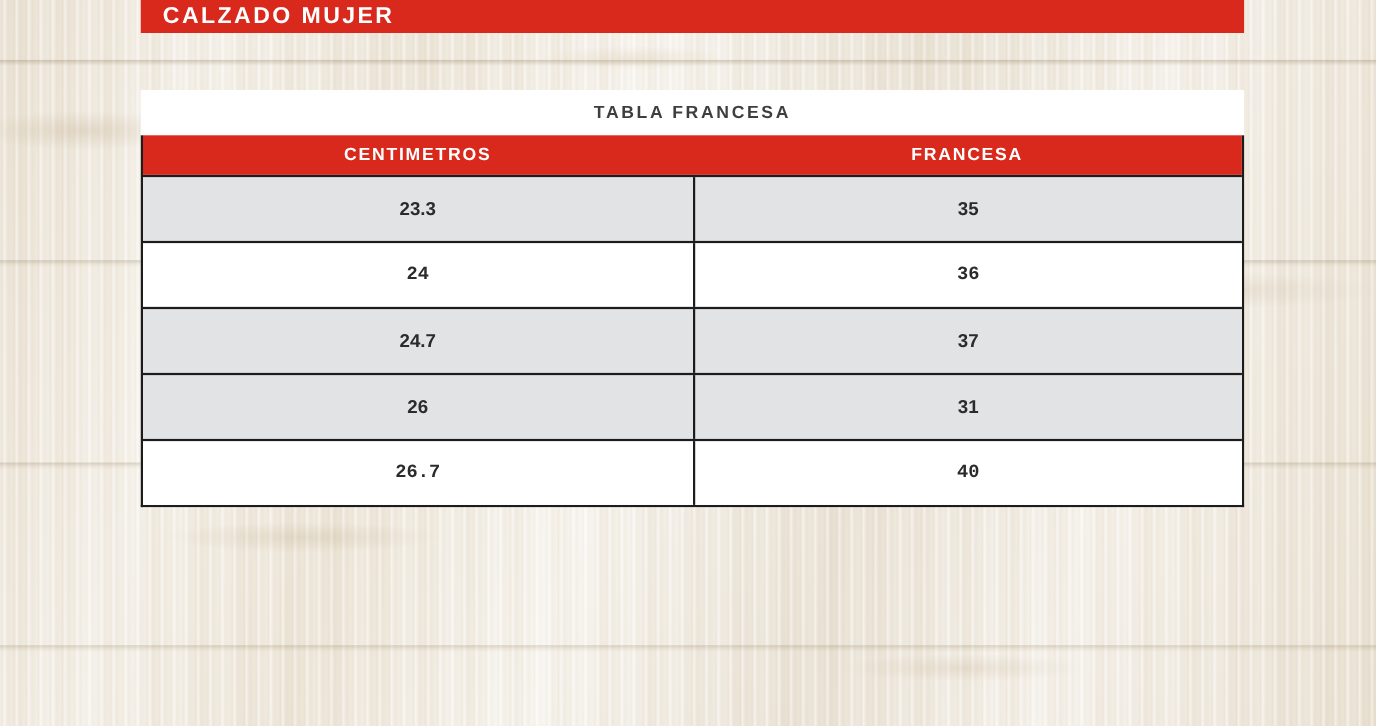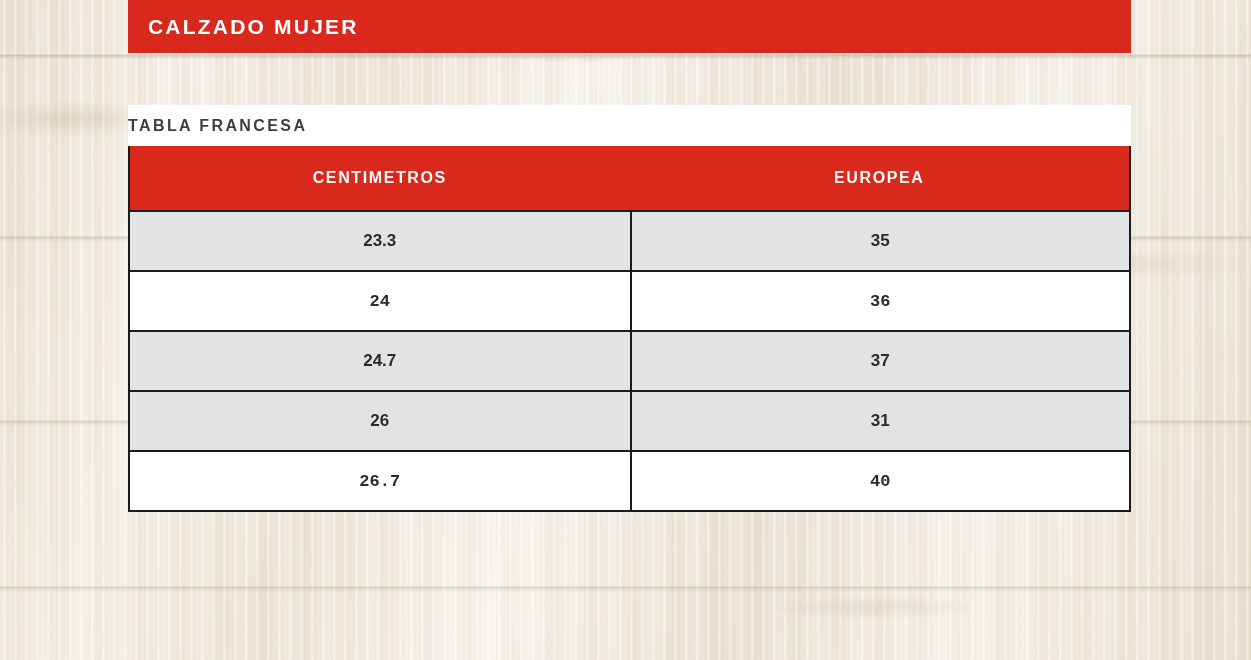--- a/index.html
+++ b/index.html
@@ -60,21 +60,21 @@
 
   
   .content {
     position: absolute;
     left: 128px;
     top: 0;
     width: 1003px;
   }
 
   .title-bar {
-    height: 53px;
+    height: 30px;
     background: #d8291c;
     display: flex;
     align-items: center;
     padding-left: 20px;
     box-sizing: border-box;
   }
   .title-bar .title {
     color: #ffffff;
     font-size: 21px;
     font-weight: bold;
@@ -86,40 +86,40 @@
   .table-card {
     background: #ffffff;
     width: 1003px;
     box-sizing: border-box;
   }
 
   .subtitle-row {
     height: 41px;
     display: flex;
     align-items: center;
-    justify-content: flex-start;
+    justify-content: center;
     background: #ffffff;
   }
   .subtitle-row .subtitle {
     color: #3e3e3e;
     font-size: 16px;
     font-weight: bold;
     letter-spacing: 2.4px;
   }
 
   .grid {
     border: 2px solid #1c1c1c;
     border-top: none;
     box-sizing: border-box;
   }
 
   .header-row {
     display: flex;
     background: #d8291c;
-    height: 64px;
+    height: 36px;
     justify-content: flex-end;
   }
   .header-row .cell {
     flex: 1 1 50%;
     display: flex;
     align-items: center;
     justify-content: center;
     color: #ffffff;
     font-size: 16px;
     font-weight: bold;
@@ -166,21 +166,21 @@
     <div class="table-card">
 
       <div class="subtitle-row">
         <span class="subtitle">TABLA FRANCESA</span>
       </div>
 
       <div class="grid">
 
         <div class="header-row">
           <div class="cell col-left">CENTIMETROS</div>
-          <div class="cell col-right">EUROPEA</div>
+          <div class="cell col-right">FRANCESA</div>
         </div>
 
         <div class="data-row shade">
           <div class="cell col-left">23.3</div>
           <div class="cell col-right">35</div>
         </div>
 
         <div class="data-row plain">
           <div class="cell col-left">24</div>
           <div class="cell col-right">36</div>

